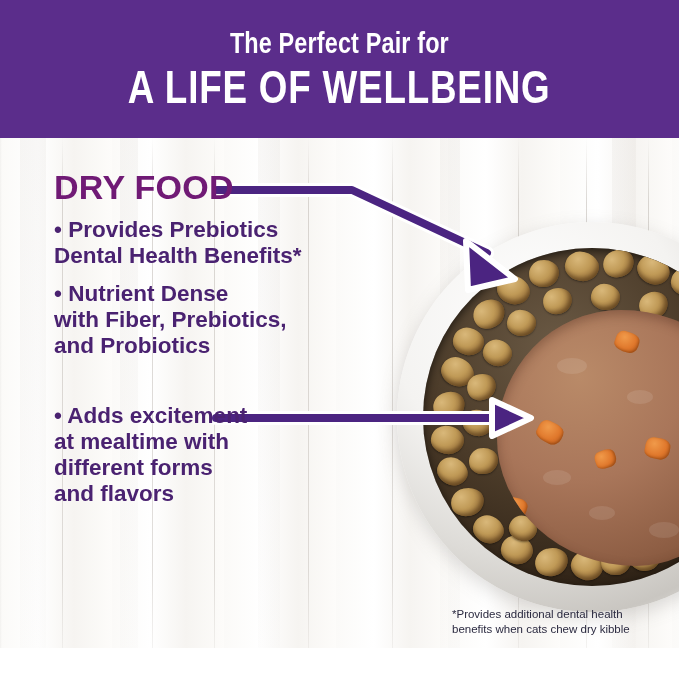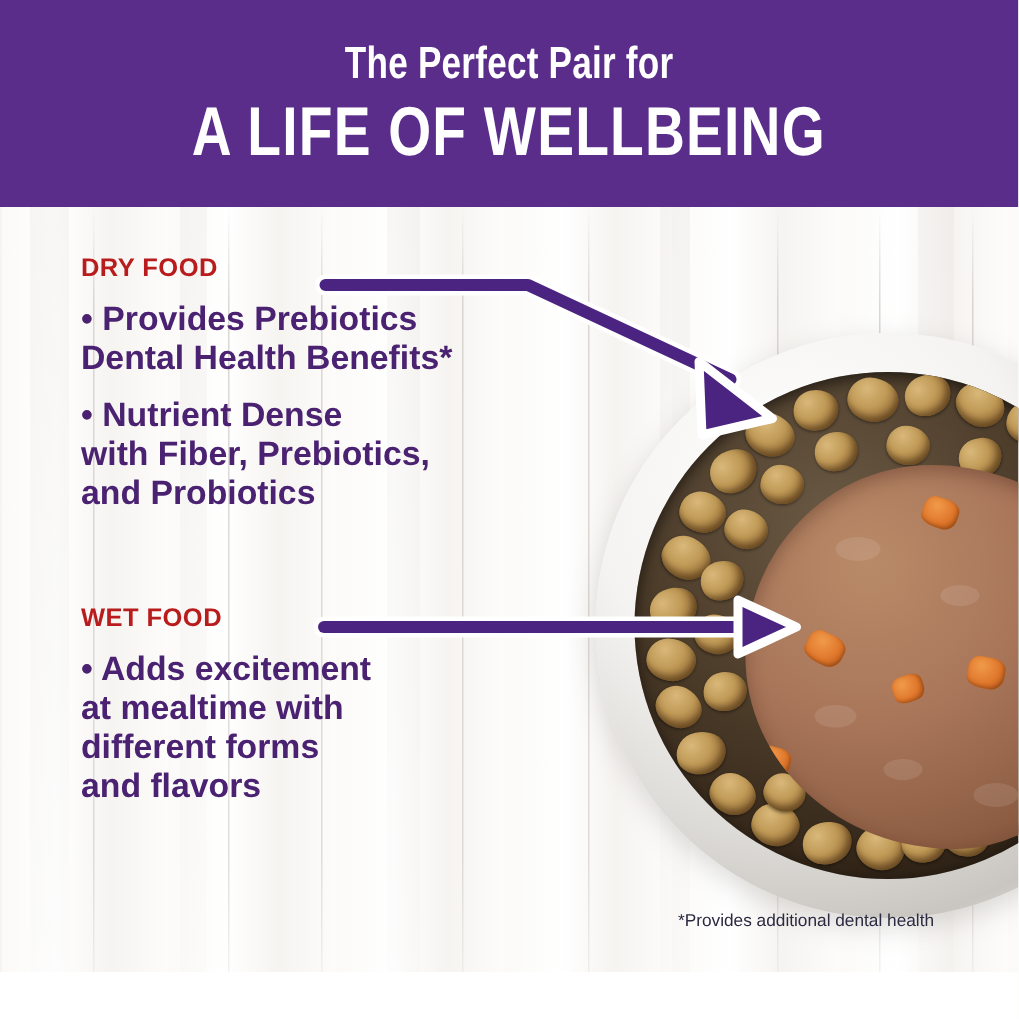--- a/index.html
+++ b/index.html
@@ -152,22 +152,22 @@
     top: 170px;
     width: 320px;
   }
   #wet-block {
     position: absolute;
     left: 54px;
     top: 403px;
     width: 320px;
   }
   .section-title {
-    color: #b91c1c;
-    font-size: 17px;
+    color: #701a75;
+    font-size: 34px;
     font-weight: bold;
     letter-spacing: 0.3px;
     line-height: 1;
     margin: 0 0 13px 0;
   }
   .bullet-item {
     color: #4a2271;
     font-size: 22.5px;
     font-weight: bold;
     line-height: 1.16;
@@ -303,27 +303,27 @@
     </div>
     <div class="bullet-item">
       <span class="dot">•</span>
       <span>Nutrient Dense</span><br>
       <span>with Fiber, Prebiotics,</span><br>
       <span>and Probiotics</span>
     </div>
   </div>
 
   <div id="wet-block">
-    <div class="section-title">WET FOOD</div>
     <div class="bullet-item">
       <span class="dot">•</span>
       <span>Adds excitement</span><br>
       <span>at mealtime with</span><br>
       <span>different forms</span><br>
       <span>and flavors</span>
     </div>
   </div>
 
   <div id="footnote">
     <span>*Provides additional dental health</span><br>
+    <span>benefits when cats chew dry kibble</span>
   </div>
 
 </div>
 
 </body></html>

